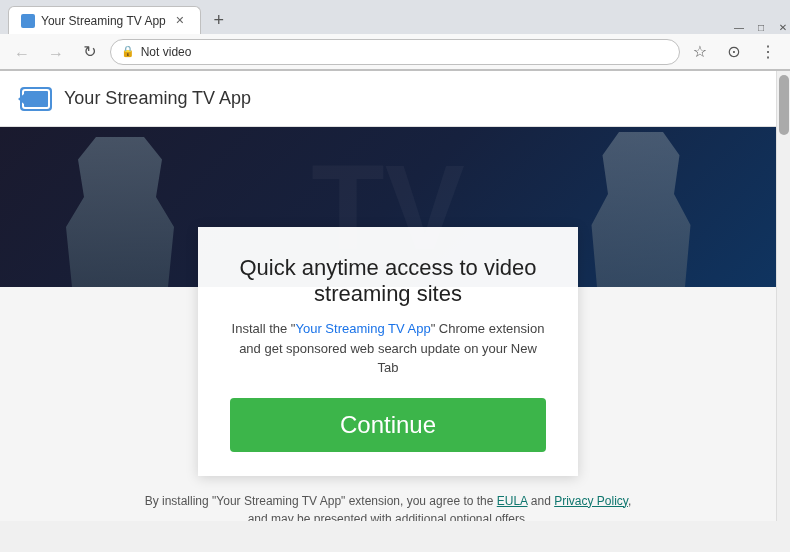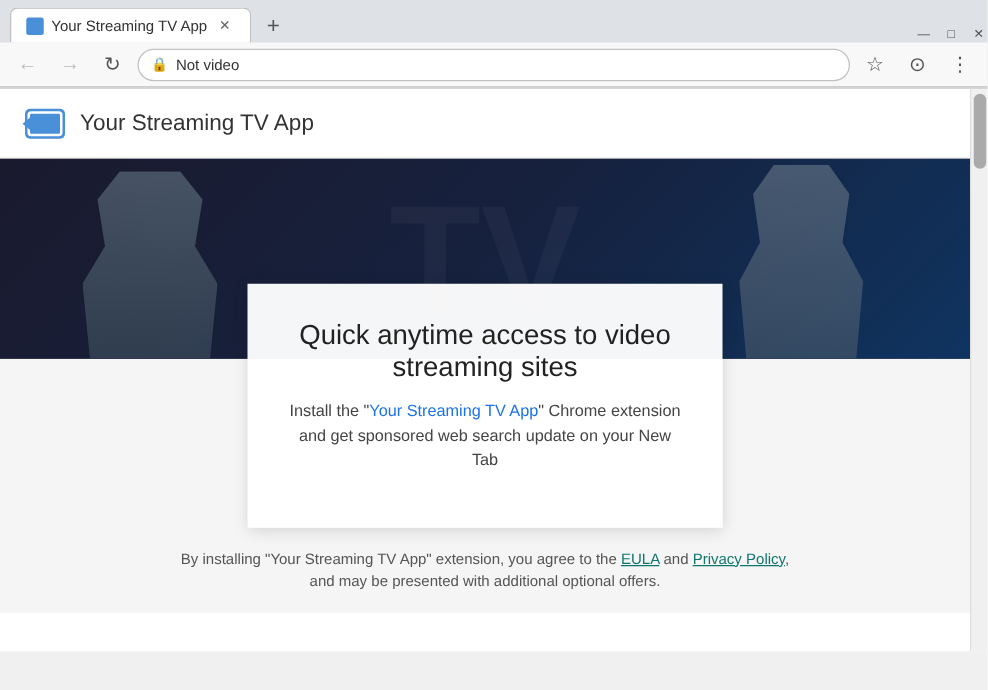--- a/index.html
+++ b/index.html
@@ -384,20 +384,21 @@
       </div>
       <div class="hero-watermark">TV</div>
     </div>
 
     <div style="background:#f5f5f5; padding: 0 0 0 0;">
       <div class="main-card">
         <div class="card-heading">Quick anytime access to video streaming sites</div>
         <div class="card-subtext">
           <span>Install the "</span><a href="#">Your Streaming TV App</a><span>" Chrome extension and get sponsored web search update on your New Tab</span>
         </div>
+        <button class="continue-btn">Continue</button>
       </div>
 
       <div class="below-card">
         <p class="agreement-text">
           <span>By installing "Your Streaming TV App" extension, you agree to the </span><a href="#">EULA</a><span> and </span><a href="#">Privacy Policy</a><span>, and may be presented with additional optional offers.</span>
         </p>
       </div>
 
     </div>
 

